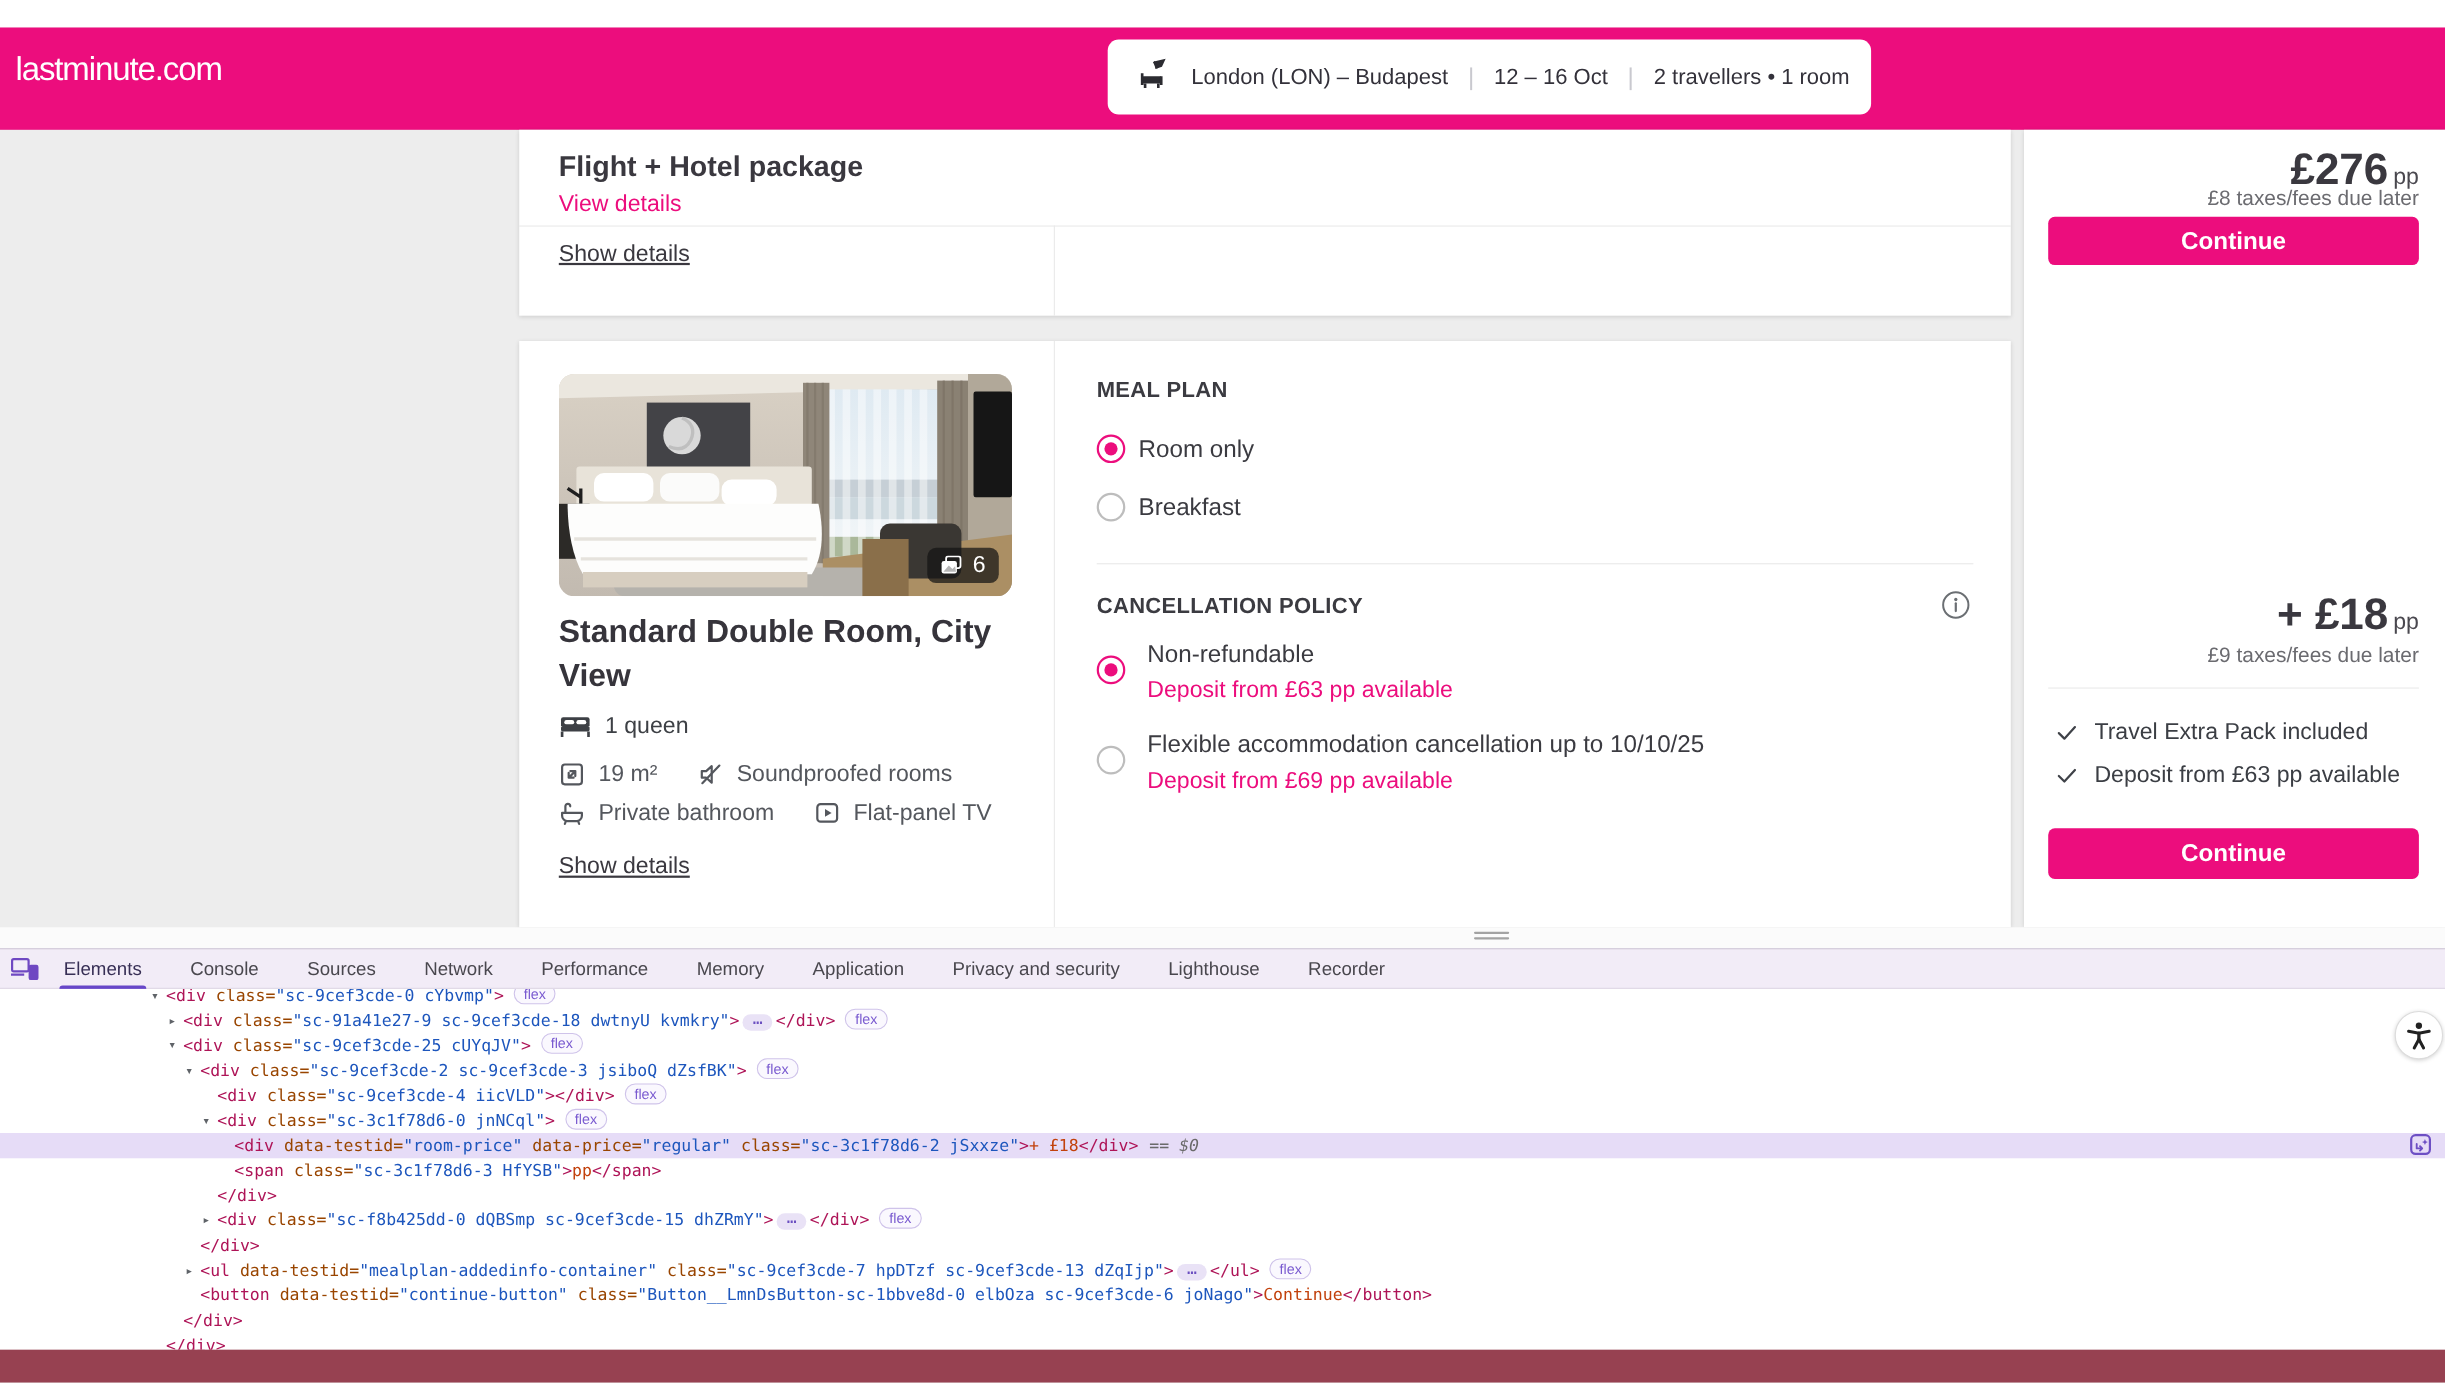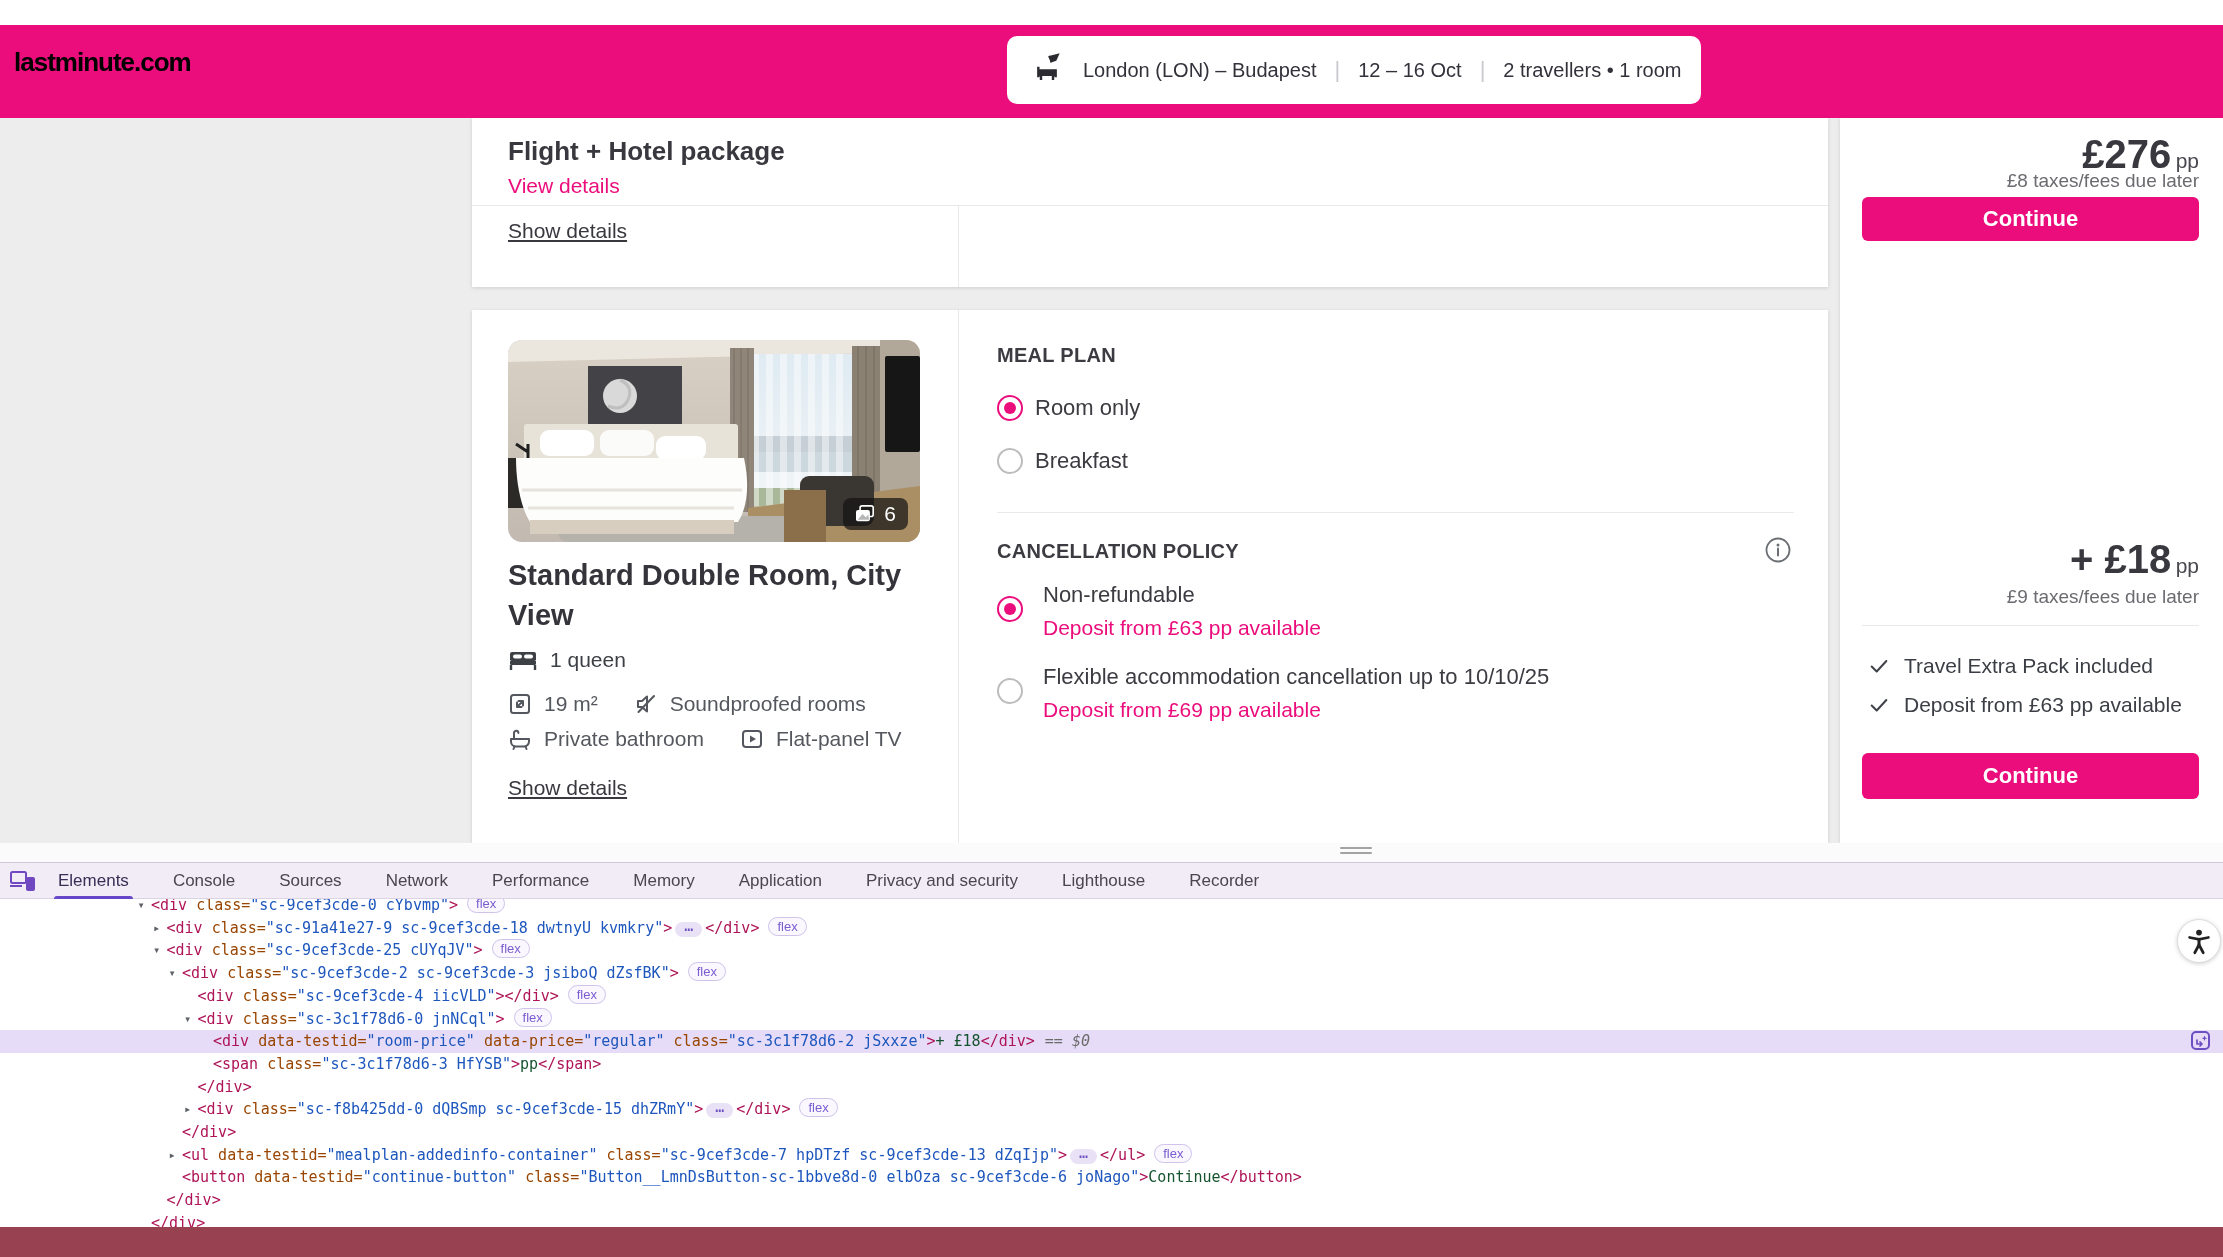--- a/index.html
+++ b/index.html
@@ -3,21 +3,21 @@
 <meta charset="utf-8">
 <style>
   * { margin:0; padding:0; box-sizing:border-box; }
   html,body { width:2223px; height:1257px; overflow:hidden; background:#ededed;
               font-family:"Liberation Sans", sans-serif; }
   #stage { position:relative; width:2223px; height:1257px; background:#ededed; }
 
   
   .top-white { position:absolute; left:0; top:0; width:2223px; height:25px; background:#ffffff; }
   .hdr { position:absolute; left:0; top:25px; width:2223px; height:93px; background:#ec0d7d; }
-  .logo { position:absolute; left:14px; top:22px; color:#000000; font-size:26px; font-weight:bold; letter-spacing:-1px; }
+  .logo { position:absolute; left:14px; top:22px; color:#ffffff; font-size:30px; font-weight:normal; letter-spacing:-1px; }
   .search-pill { position:absolute; left:1007px; top:11px; width:694px; height:68px; background:#ffffff;
                  border-radius:10px; display:flex; align-items:center; padding:0 26px; gap:18px; cursor:pointer; }
   .search-pill .txt { font-size:20px; color:#33313a; white-space:nowrap; }
   .search-sep { color:#c9c9cf; font-size:22px; }
 
   
   .card { position:absolute; background:#ffffff; box-shadow:0 1px 4px rgba(0,0,0,.13); }
   #card1 { left:472px; top:118px; width:1356px; height:169px; }
   #rail  { left:1840px; top:118px; width:383px; height:725px; }
   #card2 { left:472px; top:310px; width:1356px; height:533px; }
@@ -82,21 +82,21 @@
   .dt-tab.active::after { content:""; position:absolute; left:-4px; right:-4px; bottom:0; height:3px;
                           background:#6747c8; border-radius:3px 3px 0 0; }
 
   .dt-code { position:absolute; left:0; top:899px; width:2223px; height:328px; background:#ffffff; overflow:hidden;
              font-family:"DejaVu Sans Mono","Liberation Mono",monospace; font-size:15px; }
   .code-line { position:absolute; left:0; width:2223px; height:23px; line-height:23px; white-space:nowrap; cursor:default; }
   .code-line.hl { background:#e6dcf7; }
   .tok-tag  { color:#ae1457; }
   .tok-attr { color:#994500; }
   .tok-val  { color:#1d56bd; }
-  .tok-text { color:#14532d; }
+  .tok-text { color:#c2410c; }
   .tok-marker { color:#6a6a6a; font-style:italic; margin-left:10px; }
   .arrow { position:absolute; color:#5f6368; font-size:12px; width:14px; text-align:center; }
   .badge-flex { display:inline-block; margin-left:9px; padding:0 8px; border:1px solid #cfc3ea; border-radius:10px;
                 background:#faf8fe; color:#7a5bd0; font-family:"Liberation Sans",sans-serif; font-size:13px;
                 line-height:17px; vertical-align:2px; cursor:pointer; }
   .pill-ellipsis { display:inline-block; width:27px; height:15px; border-radius:8px; background:#e9e2f6;
                    color:#6b4fc0; font-size:15px; line-height:9px; text-align:center; vertical-align:2px;
                    margin:0 3px; cursor:pointer; }
   .ai-icon { position:absolute; right:10px; top:-1px; cursor:pointer; }
 

